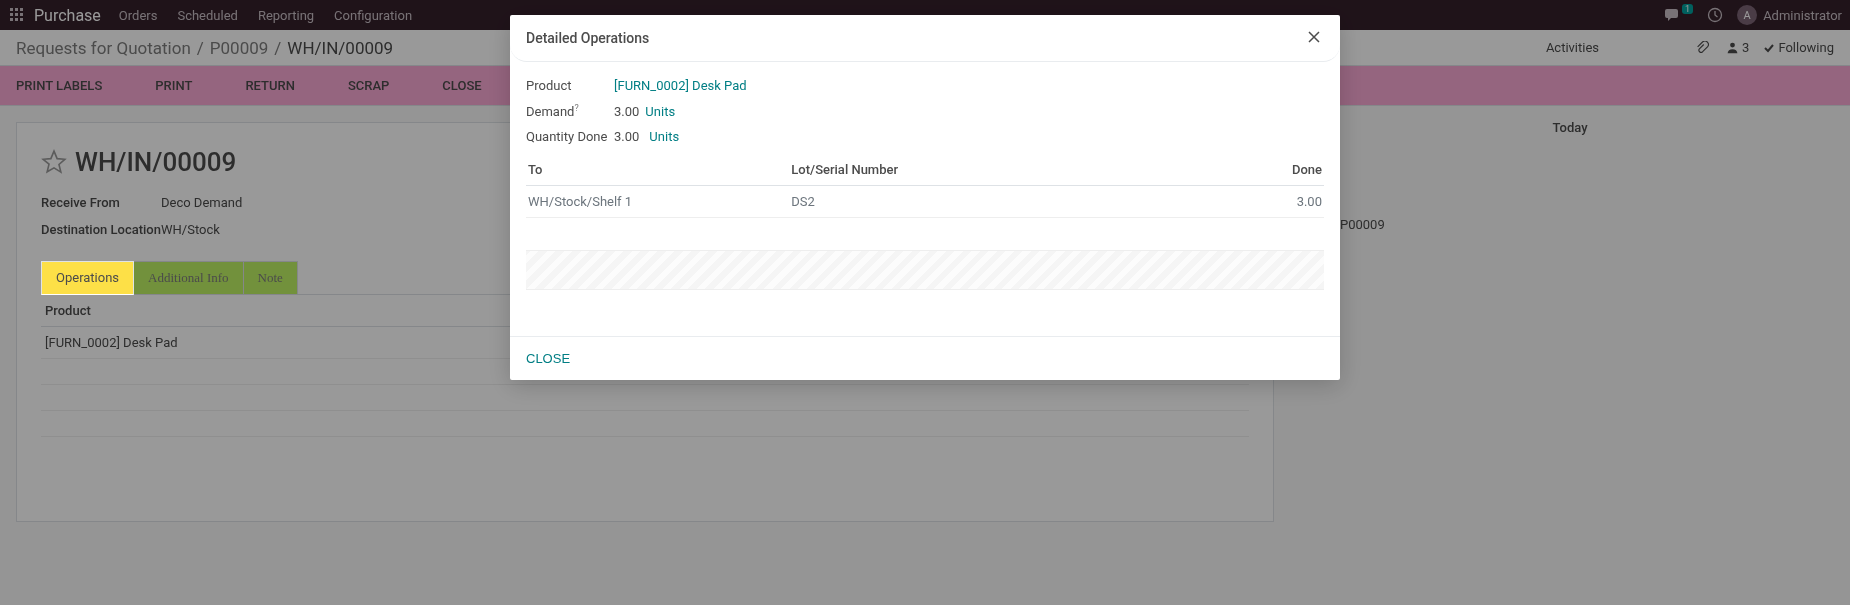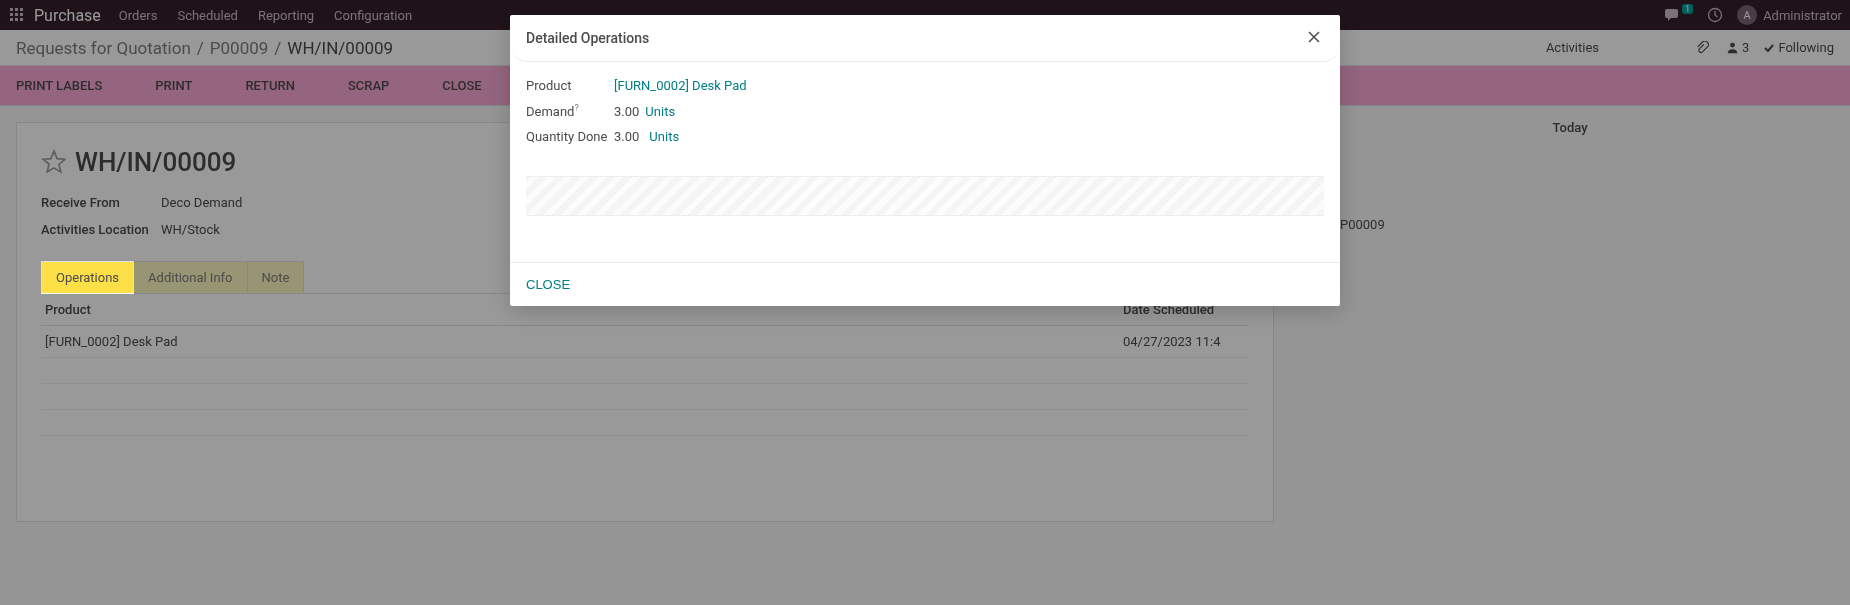--- a/index.html
+++ b/index.html
@@ -32,21 +32,21 @@
 .title-row { display: flex; align-items: center; margin-bottom: 18px; }
 .star-icon { width: 26px; height: 26px; margin-right: 8px; color: #999; cursor: pointer; }
 .sheet-title { font-size: 26px; font-weight: 500; color: #4c4c4c; }
 .field-row { display: flex; align-items: center; margin-bottom: 12px; font-size: 13px; }
 .field-row .label { width: 120px; color: #4c4c4c; font-weight: 500; }
 .field-row .value { color: #4c4c4c; }
 
 .tabs { display: flex; margin-top: 24px; }
 .tab { padding: 8px 14px; border: 1px solid #dee2e6; background: #fde047; font-size: 13px; cursor: pointer; margin-right: -1px; }
 .tab.active { border-bottom: 1px solid #fff; position: relative; z-index: 1; }
-.tab:not(.active) { background: #fef9c3; color: #7d7d7d; }
+.tab:not(.active) { background: #bef264; color: #7d7d7d; font-family: Liberation Serif, serif; }
 
 .ops-table { width: 100%; border-collapse: collapse; margin-top: -1px; border-top: 1px solid #dee2e6; }
 .ops-table th { text-align: left; padding: 8px 4px; font-weight: 500; font-size: 13px; border-bottom: 1px solid #dee2e6; }
 .ops-table td { padding: 8px 4px; font-size: 13px; border-bottom: 1px solid #eee; }
 
 .right-col .today-hdr { text-align: center; color: #4c4c4c; font-weight: 500; font-size: 13px; padding: 4px 0; }
 .right-col .from-line { font-size: 13px; color: #4c4c4c; padding-top: 78px; }
 
 .overlay { position: fixed; inset: 0; background: rgba(0,0,0,0.4); display: flex; align-items: flex-start; justify-content: center; padding-top: 15px; }
 .modal { width: 830px; background: #fff; border-radius: 2px; box-shadow: 0 5px 25px rgba(0,0,0,0.2); }
@@ -154,21 +154,21 @@
               <path d="M12 2l2.9 6.9 7.1.6-5.4 4.8 1.7 7-6.3-3.9L5.7 21l1.7-7L2 9.5l7.1-.6z"></path>
             </svg>
         </span>
         <span class="sheet-title">WH/IN/00009</span>
       </div>
       <div class="field-row">
         <span class="label">Receive From</span>
         <span class="value">Deco Demand</span>
       </div>
       <div class="field-row">
-        <span class="label">Activities Location</span>
+        <span class="label">Destination Location</span>
         <span class="value">WH/Stock</span>
       </div>
       <div class="tabs">
         <div class="tab active">Operations</div>
         <div class="tab">Additional Info</div>
         <div class="tab">Note</div>
       </div>
       <table class="ops-table">
         <thead>
           <tr>
@@ -218,19 +218,35 @@
       <div class="mb-row">
         <span class="mlabel"><span>Demand</span><sup>?</sup></span>
         <span class="mvalue">3.00</span>
         <span class="mlink" style="margin-left:6px;">Units</span>
       </div>
       <div class="mb-row">
         <span class="mlabel">Quantity Done</span>
         <span class="mvalue">3.00</span>
         <span class="mlink" style="margin-left:10px;">Units</span>
       </div>
+      <table class="sub-table">
+        <thead>
+          <tr>
+            <th style="width:33%;">To</th>
+            <th>Lot/Serial Number</th>
+            <th class="right" style="width:60px;">Done</th>
+          </tr>
+        </thead>
+        <tbody>
+          <tr>
+            <td>WH/Stock/Shelf 1</td>
+            <td>DS2</td>
+            <td class="right">3.00</td>
+          </tr>
+        </tbody>
+      </table>
       <div class="striped-zone"></div>
     </div>
     <div class="modal-footer">
       <button class="btn-close">CLOSE</button>
     </div>
   </div>
 </div>
 
 </body></html>

